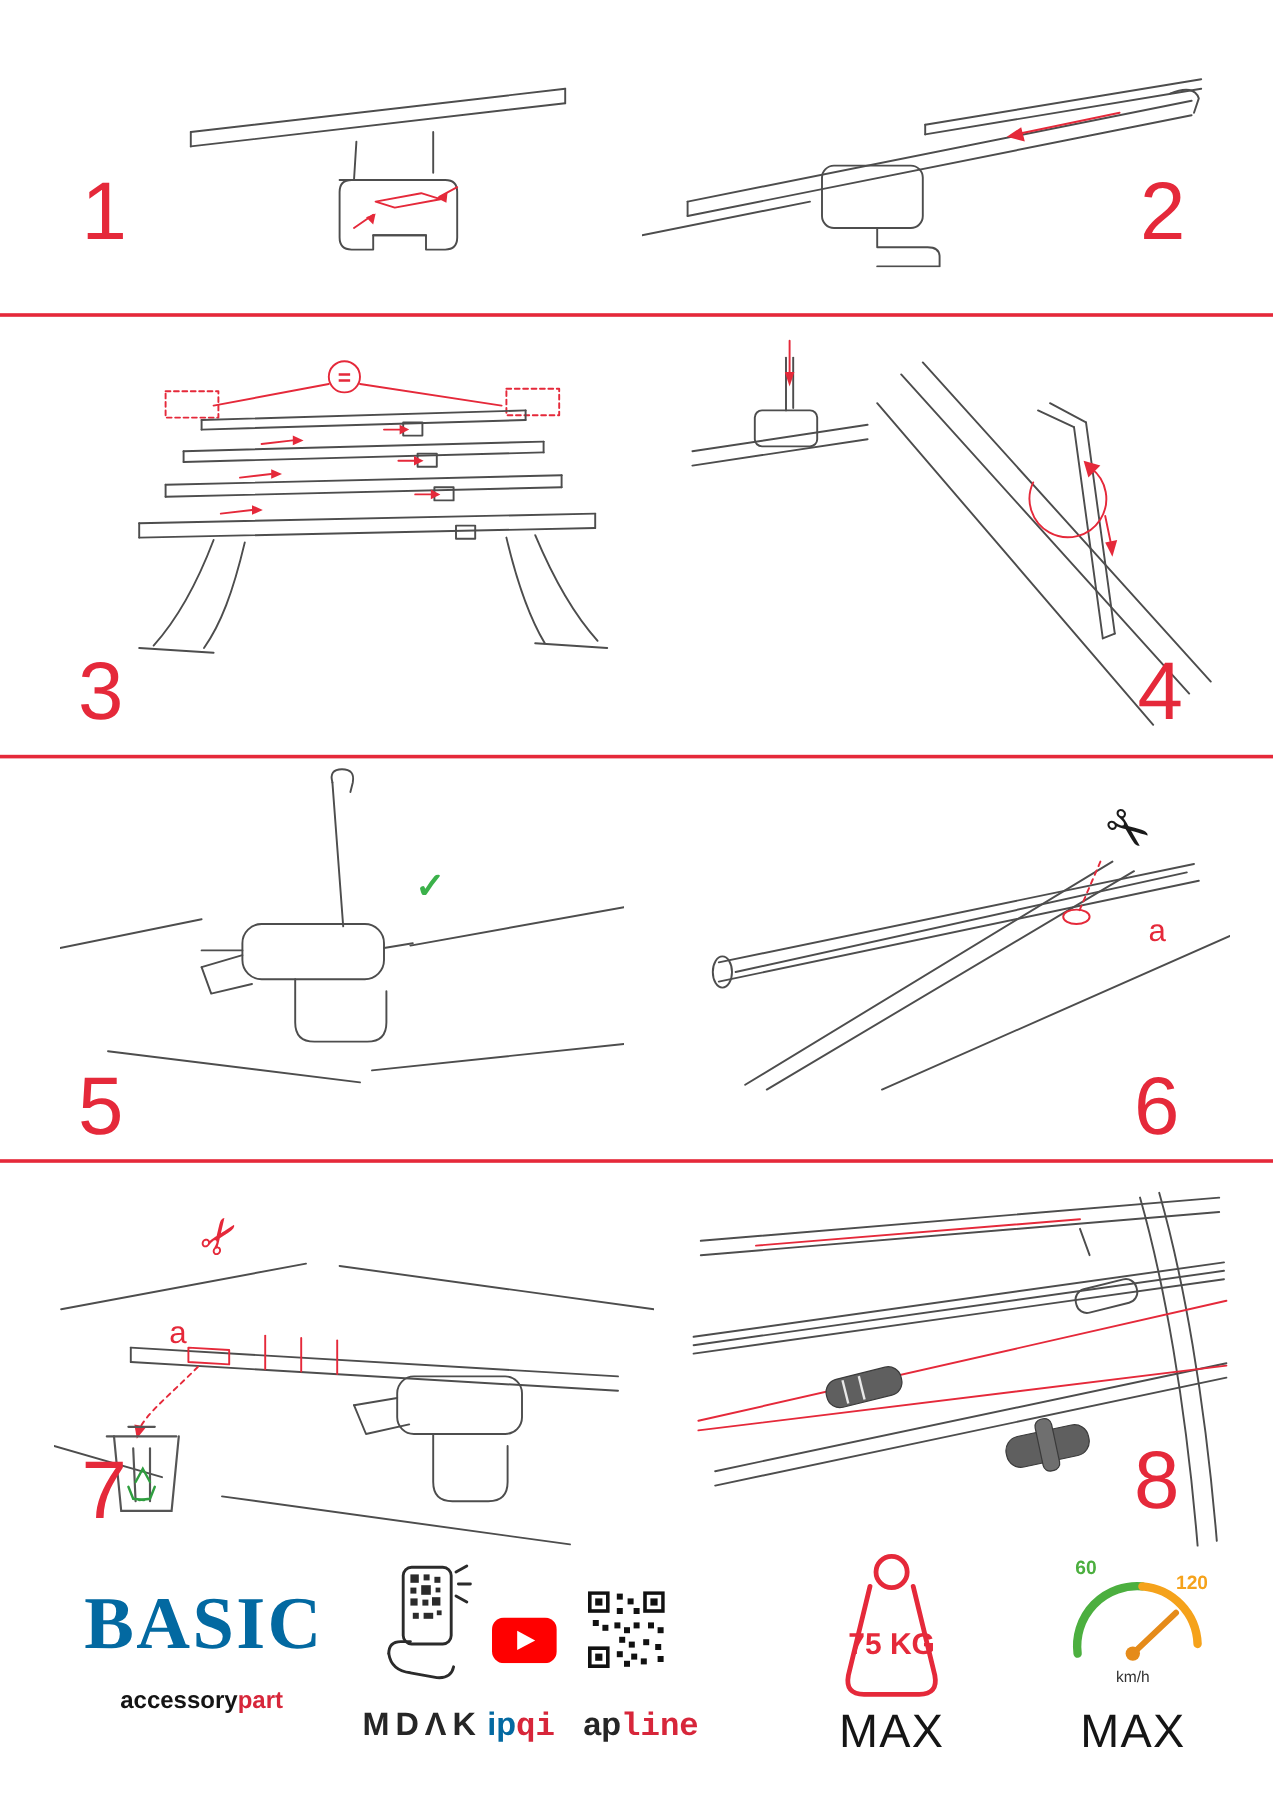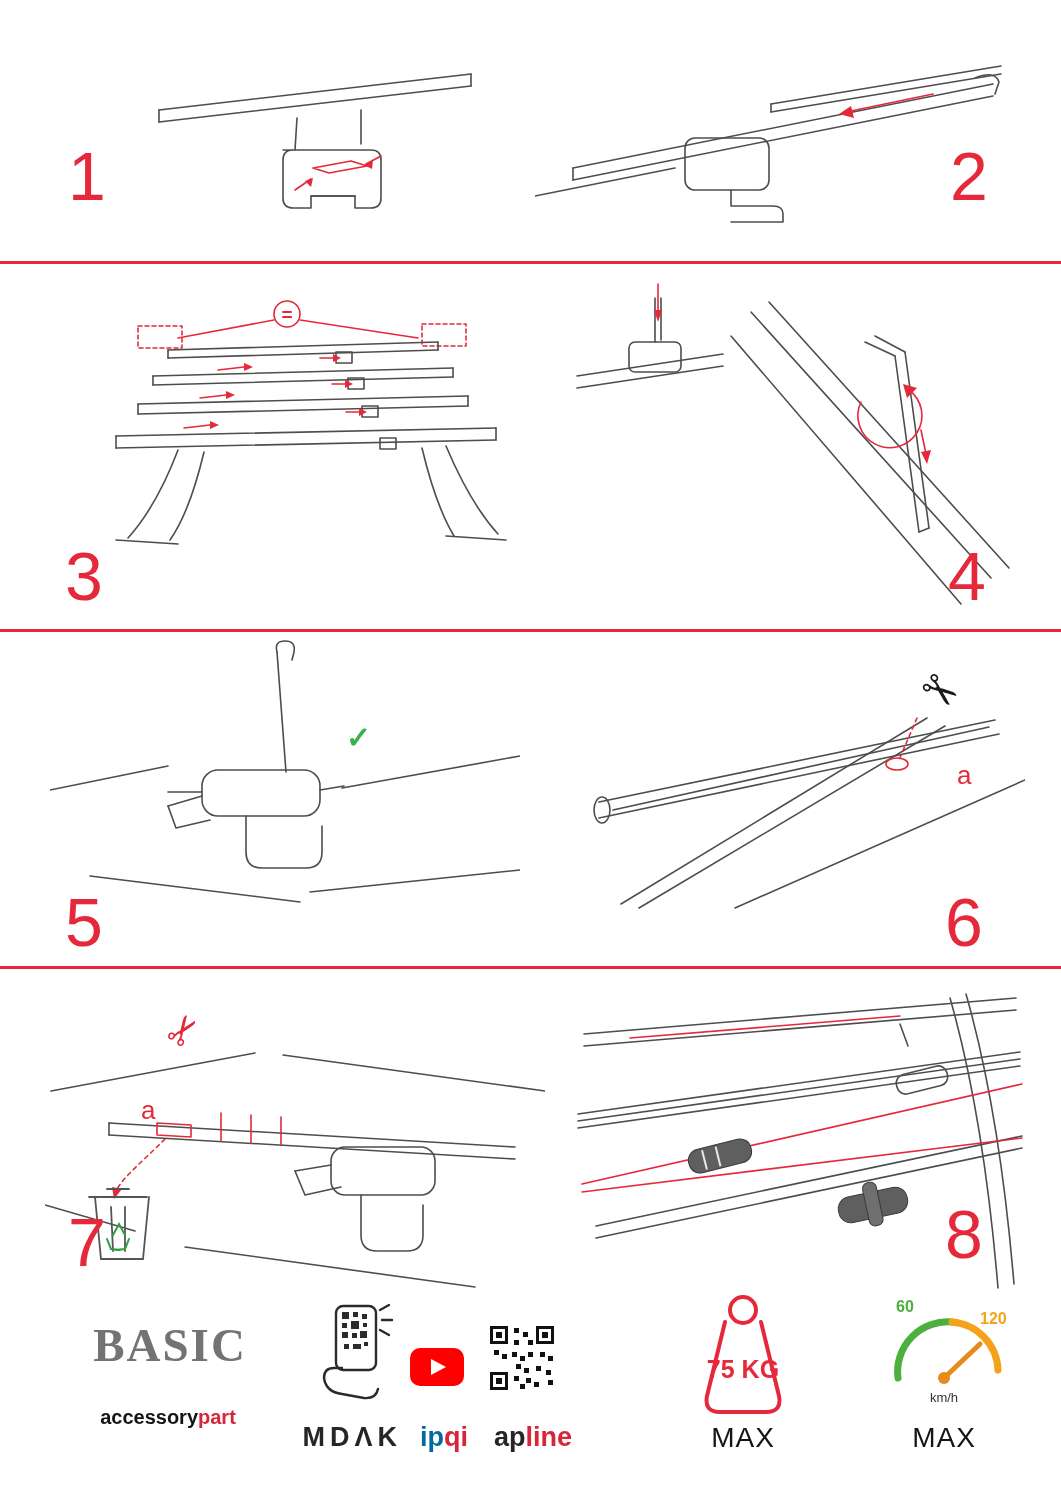--- a/index.html
+++ b/index.html
@@ -6,29 +6,29 @@
   .page{position:relative;width:1061px;height:1500px;background:#ffffff;
         font-family:"Liberation Sans",sans-serif;overflow:hidden;margin:0 auto;}
   .abs{position:absolute;}
   .divider{left:0;width:1061px;height:3px;background:#e5293a;}
   .step-num{font-size:68px;color:#e5293a;font-weight:400;line-height:1;}
   svg{display:block;}
   svg text{font-family:"Liberation Sans",sans-serif;}
   .sketch{stroke:#4d4d4d;fill:none;stroke-width:1.6;stroke-linecap:round;stroke-linejoin:round;}
   .red{stroke:#e5293a;fill:none;stroke-width:1.6;stroke-linecap:round;stroke-linejoin:round;}
   .redfill{fill:#e5293a;stroke:none;}
-  .brand-basic{font-size:47px;font-weight:800;letter-spacing:2px;color:#737373;
+  .brand-basic{font-size:62px;font-weight:800;letter-spacing:2px;color:#0369a1;
                font-family:"Liberation Serif",serif;}
   .brand-sub{font-size:20px;font-weight:700;color:#141414;}
   .brand-sub .accent{color:#d7263a;}
-  .logo-word{font-size:27px;font-weight:600;color:#262626;text-align:right;}
-  .logo-word .accent{color:#d7263a;}
+  .logo-word{font-size:27px;font-weight:600;color:#262626;text-align:left;}
+  .logo-word .accent{color:#d7263a;font-family:Liberation Mono, monospace;}
   .logo-word .grey{color:#0369a1;}
   .mdak{letter-spacing:5px;}
-  .max-label{font-size:28px;font-weight:500;color:#151515;text-align:center;letter-spacing:1px;}
+  .max-label{font-size:39px;font-weight:500;color:#151515;text-align:center;letter-spacing:1px;}
 </style>
 </head>
 <body>
 
 <div class="page">
 
   <svg class="abs" style="left:145px;top:48px" width="340" height="210" viewBox="0 0 340 210">
     <g class="sketch">
       <path d="M14,62 L326,26"></path>
         <path d="M14,74 L326,38"></path>

